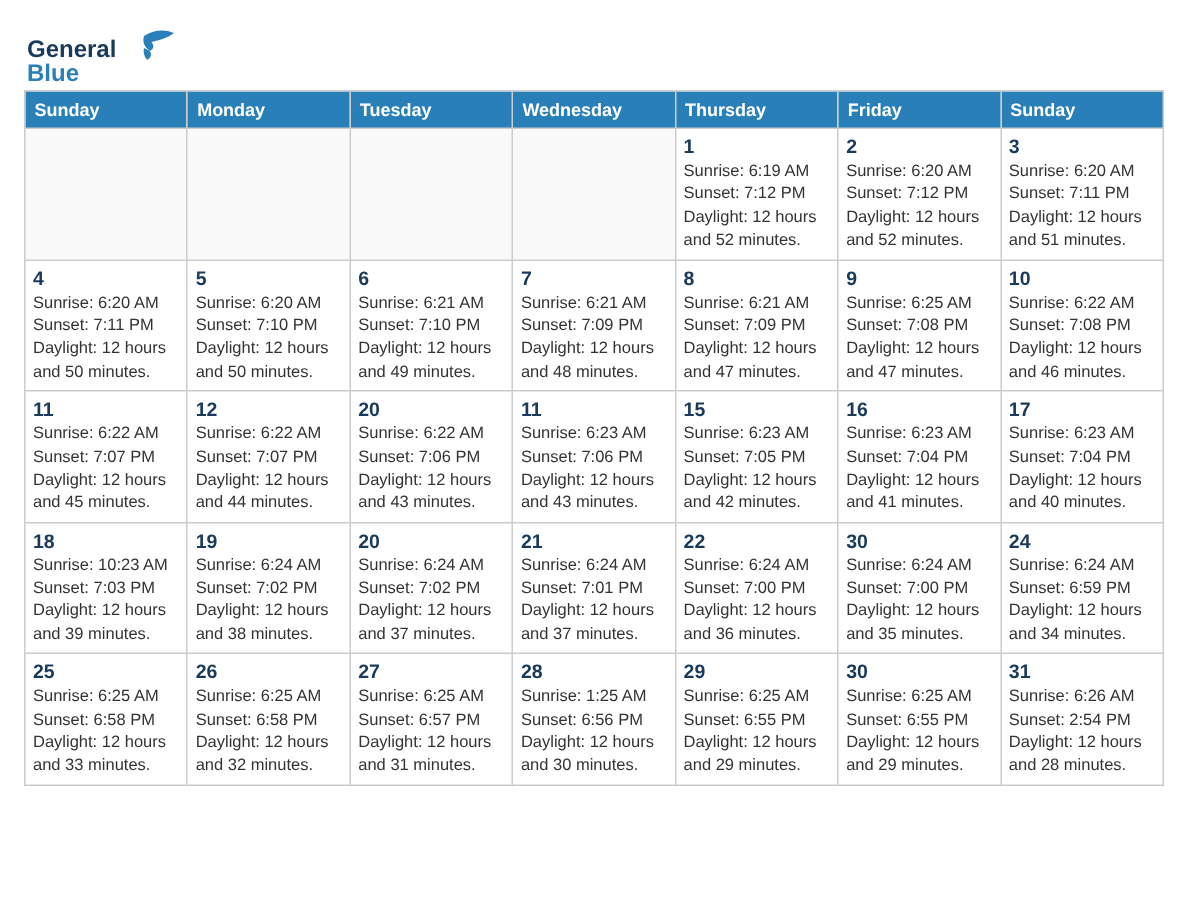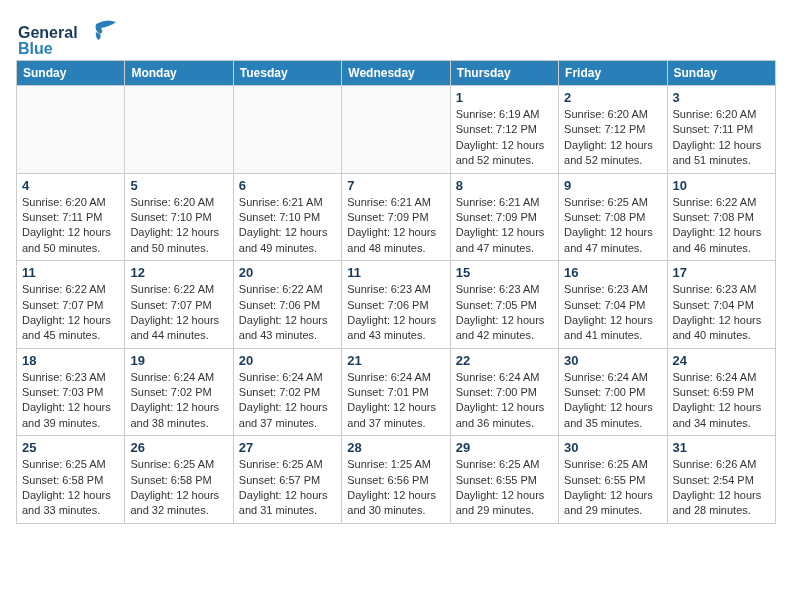--- a/index.html
+++ b/index.html
@@ -228,21 +228,21 @@
           <span class="day-num">17</span>
           <div class="day-info">Sunrise: 6:23 AM
 Sunset: 7:04 PM
 Daylight: 12 hours
 and 40 minutes.</div>
         </td>
       </tr>
       <tr>
         <td>
           <span class="day-num">18</span>
-          <div class="day-info">Sunrise: 6:23 AM
+          <div class="day-info">Sunrise: 10:23 AM
 Sunset: 7:03 PM
 Daylight: 12 hours
 and 39 minutes.</div>
         </td>
         <td>
           <span class="day-num">19</span>
           <div class="day-info">Sunrise: 6:24 AM
 Sunset: 7:02 PM
 Daylight: 12 hours
 and 38 minutes.</div>

